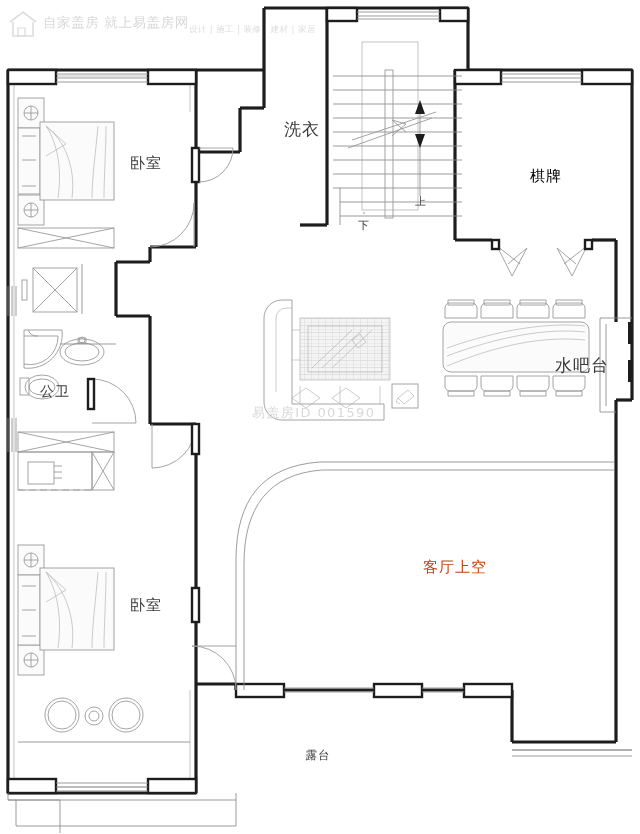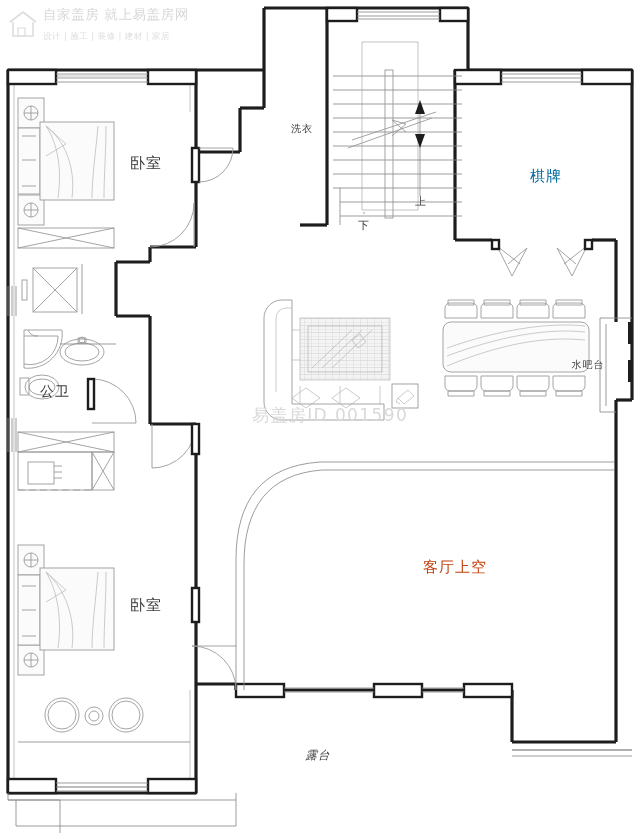--- a/index.html
+++ b/index.html
@@ -1,24 +1,24 @@
 <!DOCTYPE html>
 <html><head>
 <meta charset="utf-8">
 <style>
   html,body{margin:0;padding:0;background:#ffffff;}
   body{width:640px;height:834px;font-family:"DejaVu Sans","Liberation Sans",sans-serif;}
   #stage{position:relative;width:640px;height:834px;overflow:hidden;background:#fff;}
   #plan{position:absolute;left:0;top:0;width:640px;height:834px;}
   .logo-wrap{position:absolute;left:8px;top:5px;width:205px;height:38px;display:flex;align-items:center;gap:5px;opacity:.30;}
   .logo-mark{width:30px;height:30px;position:relative;flex:0 0 auto;}
-  .logo-txt{display:flex;flex-direction:column;justify-content:center;line-height:1.05;}
+  .logo-txt{display:flex;flex-direction:row;justify-content:center;line-height:1.05;}
   .logo-main{font-size:13.5px;color:#7d7d7d;letter-spacing:.6px;white-space:nowrap;}
   .logo-sub{font-size:8.5px;color:#8d8d8d;letter-spacing:.4px;white-space:nowrap;margin-top:10px;}
-  .wm{position:absolute;left:252px;top:404px;font-size:17px;color:#d9d9d9;letter-spacing:1.4px;white-space:nowrap;text-align:right;}
+  .wm{position:absolute;left:252px;top:404px;font-size:13px;color:#d9d9d9;letter-spacing:1.4px;white-space:nowrap;text-align:right;}
   .rlabel{position:absolute;color:#3a3a3a;white-space:nowrap;}
 </style>
 </head>
 <body>
 
 <div id="stage">
 
   <svg id="plan" viewBox="0 0 640 834">
     <defs>
       <style>
@@ -342,24 +342,24 @@
     <div class="logo-txt">
       <div class="logo-main">自家盖房 就上易盖房网</div>
       <div class="logo-sub">设计 | 施工 | 装修 | 建材 | 家居</div>
     </div>
   </div>
 
   <div class="wm">易盖房ID 001590</div>
 
   <div id="labels">
       <div class="rlabel" style="left: 146px; top: 163px; font-size: 15px; color: rgb(58, 58, 58); transform: translate(-50%, -50%); letter-spacing: 1px;">卧室</div>
-      <div class="rlabel" style="left: 302px; top: 129px; font-size: 10px; color: rgb(58, 58, 58); transform: translate(-50%, -50%); letter-spacing: 1px;">洗衣</div>
-      <div class="rlabel" style="left: 546px; top: 176px; font-size: 15px; color: #0369a1; transform: translate(-50%, -50%); letter-spacing: 1px;">棋牌</div>
+      <div class="rlabel" style="left: 302px; top: 129px; font-size: 17px; color: rgb(58, 58, 58); transform: translate(-50%, -50%); letter-spacing: 1px;">洗衣</div>
+      <div class="rlabel" style="left: 546px; top: 176px; font-size: 15px; color: #000000; transform: translate(-50%, -50%); letter-spacing: 1px;">棋牌</div>
       <div class="rlabel" style="left: 55px; top: 392px; font-size: 14px; color: rgb(58, 58, 58); transform: translate(-50%, -50%); letter-spacing: 1px;">公卫</div>
-      <div class="rlabel" style="left: 582px; top: 365px; font-size: 10px; color: rgb(58, 58, 58); transform: translate(-50%, -50%); letter-spacing: 1px; margin-left: 6px;">水吧台</div>
+      <div class="rlabel" style="left: 582px; top: 365px; font-size: 17px; color: rgb(58, 58, 58); transform: translate(-50%, -50%); letter-spacing: 1px;">水吧台</div>
       <div class="rlabel" style="left: 455px; top: 567px; font-size: 15px; color: #c2410c; transform: translate(-50%, -50%); letter-spacing: 1px;">客厅上空</div>
       <div class="rlabel" style="left: 146px; top: 605px; font-size: 15px; color: rgb(58, 58, 58); transform: translate(-50%, -50%); letter-spacing: 1px;">卧室</div>
-      <div class="rlabel" style="left: 318px; top: 755px; font-size: 11.5px; color: rgb(58, 58, 58); transform: translate(-50%, -50%); letter-spacing: 1px; font-style: italic;">露台</div>
+      <div class="rlabel" style="left: 318px; top: 755px; font-size: 11.5px; color: rgb(58, 58, 58); transform: translate(-50%, -50%); letter-spacing: 1px;">露台</div>
       <div class="rlabel" style="left: 364px; top: 225px; font-size: 11px; color: rgb(58, 58, 58); transform: translate(-50%, -50%); letter-spacing: 1px;">下</div>
       <div class="rlabel" style="left: 421px; top: 201px; font-size: 11px; color: rgb(58, 58, 58); transform: translate(-50%, -50%); letter-spacing: 1px;">上</div>
     </div>
 
 </div>
 
 </body></html>

